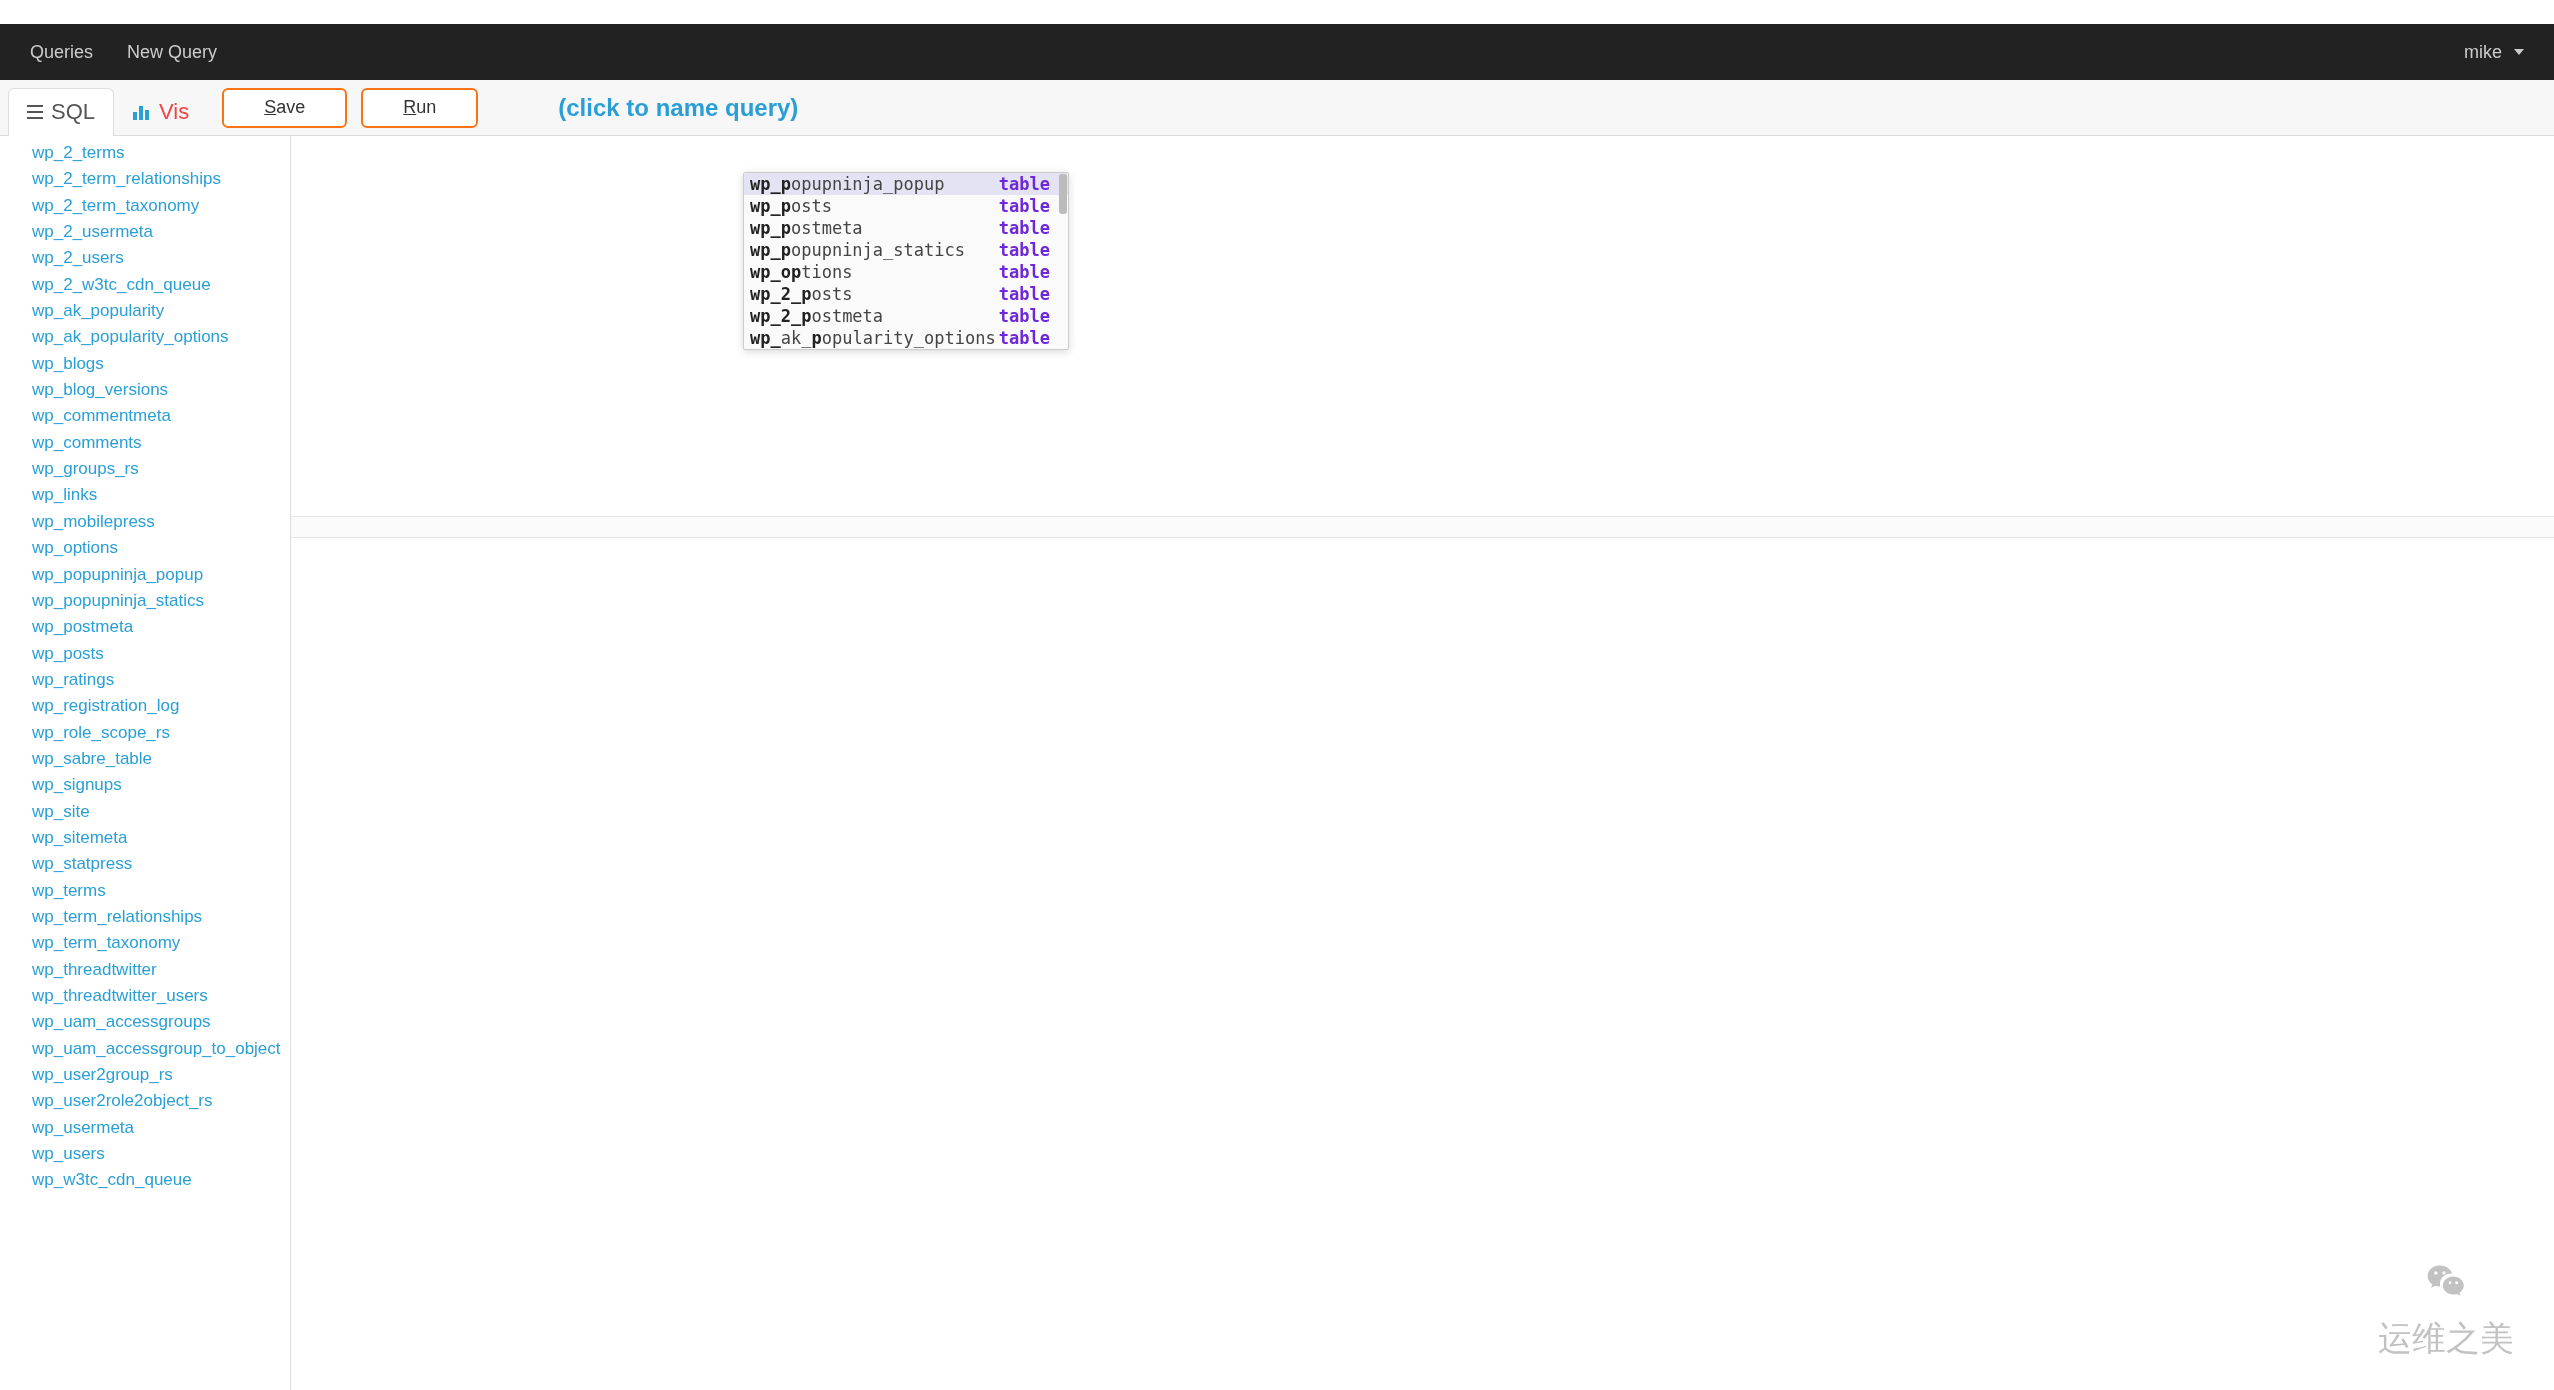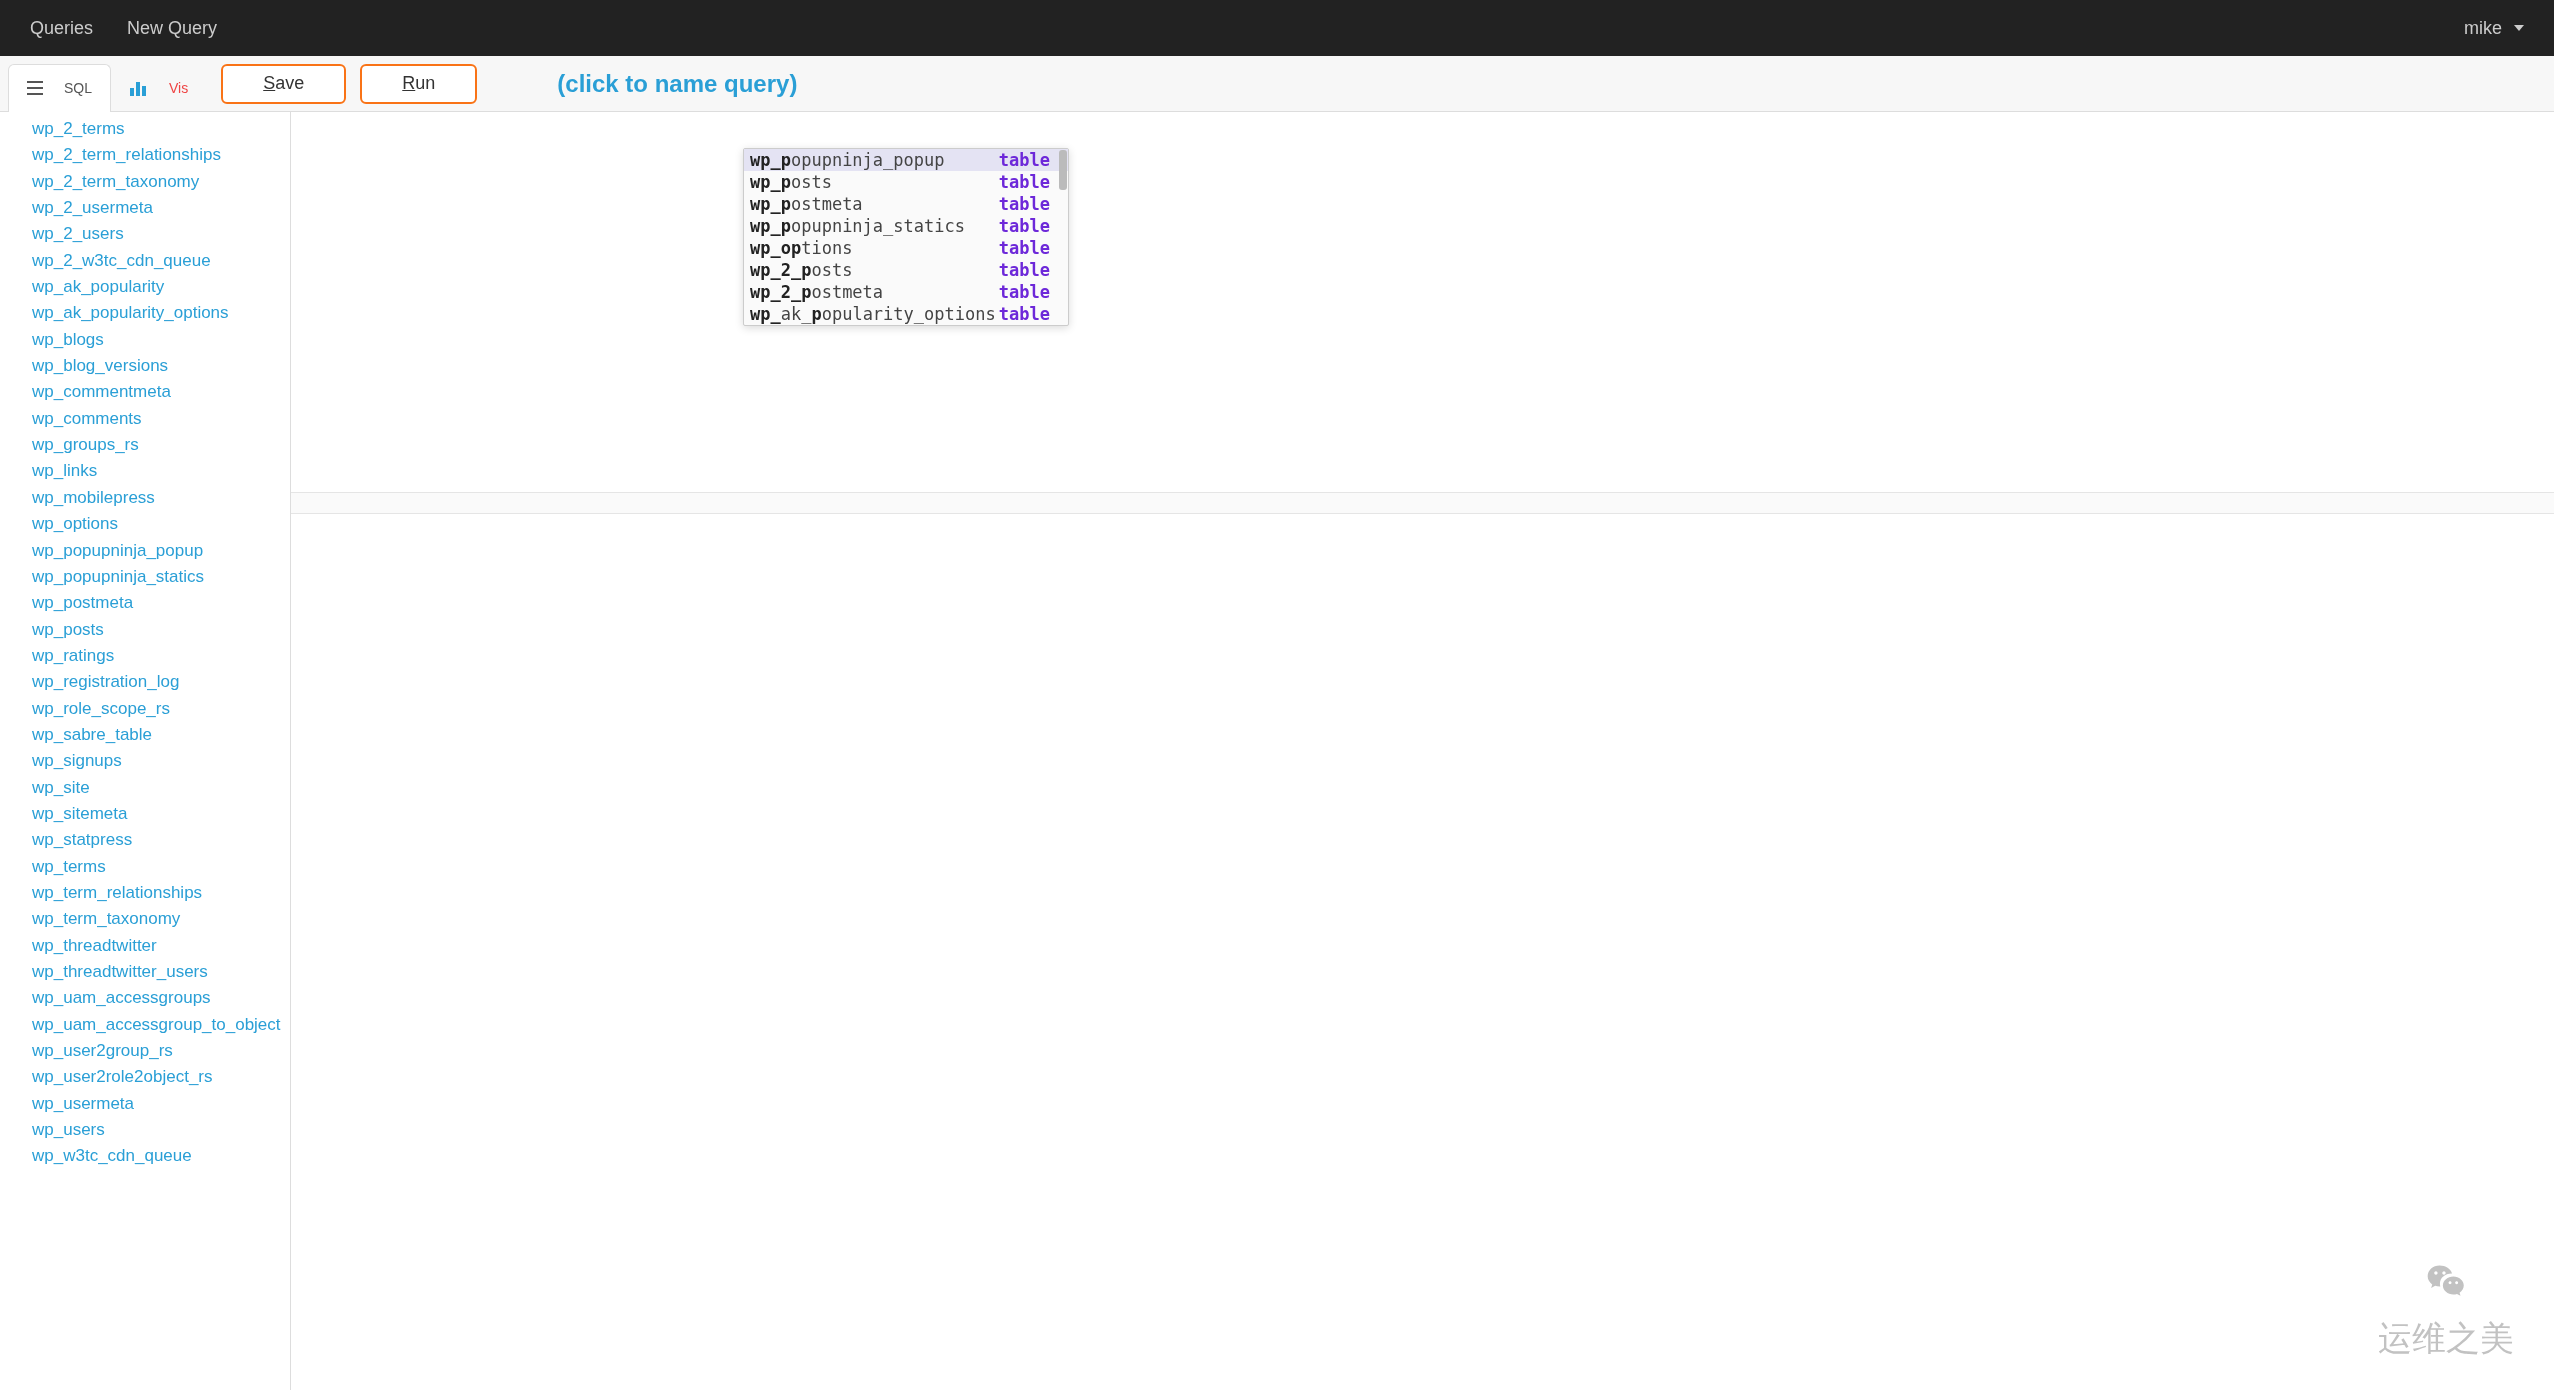--- a/index.html
+++ b/index.html
@@ -1,28 +1,28 @@
 <!DOCTYPE html>
 <html><head>
 <meta charset="utf-8">
 <style>
   * { box-sizing: border-box; margin: 0; padding: 0; }
   html, body { height: 100%; font-family: -apple-system, BlinkMacSystemFont, "Segoe UI", Helvetica, Arial, sans-serif; font-size: 16px; color: #333; background: #fff; }
 
   
-  .topnav { background: #222; color: #ddd; display: flex; align-items: center; height: 56px; padding: 0 30px; }
+  .topnav { background: #222; color: #ddd; display: flex; align-items: center; height: 56px; padding: 0 30px; margin-top: 24px; }
   .topnav .nav-left { display: flex; gap: 34px; }
   .topnav .nav-item { color: #ccc; cursor: pointer; font-size: 18px; }
   .topnav .spacer { flex: 1; }
   .topnav .user { color: #ccc; cursor: pointer; font-size: 18px; display: flex; align-items: center; gap: 12px; }
   .caret-down { width: 0; height: 0; border-left: 5px solid transparent; border-right: 5px solid transparent; border-top: 6px solid #ccc; display: inline-block; }
 
   
   .toolbar { background: #f7f7f7; border-bottom: 1px solid #ddd; display: flex; align-items: center; height: 56px; padding: 0 8px; }
-  .tab { display: flex; align-items: center; gap: 21px; padding: 0 18px; height: 48px; margin-top: 8px; border: 1px solid transparent; border-bottom: none; border-radius: 6px 6px 0 0; cursor: pointer; font-size: 14px; text-align: right; }
+  .tab { display: flex; align-items: center; gap: 8px; padding: 0 18px; height: 48px; margin-top: 8px; border: 1px solid transparent; border-bottom: none; border-radius: 6px 6px 0 0; cursor: pointer; font-size: 22px; text-align: right; }
   .tab.active { background: #fff; border-color: #ddd; color: #555; }
   .tab-vis { color: #ef4444; }
   .btn { background: #fff; border: 2px solid #f97316; border-radius: 6px; height: 40px; padding: 0 40px; font-size: 18px; margin-left: 14px; cursor: pointer; color: #333; }
   .queryname { margin-left: 80px; color: #2a9fd6; font-weight: 700; font-size: 24px; cursor: pointer; }
   .uline { text-decoration: underline; }
 
   
   .icon-hamburger, .icon-bars { display: inline-block; }
   .icon-hamburger { width: 16px; height: 14px; position: relative; }
   .icon-hamburger span, .icon-hamburger::before, .icon-hamburger::after { content: ""; position: absolute; left: 0; right: 0; height: 2px; background: #555; }

